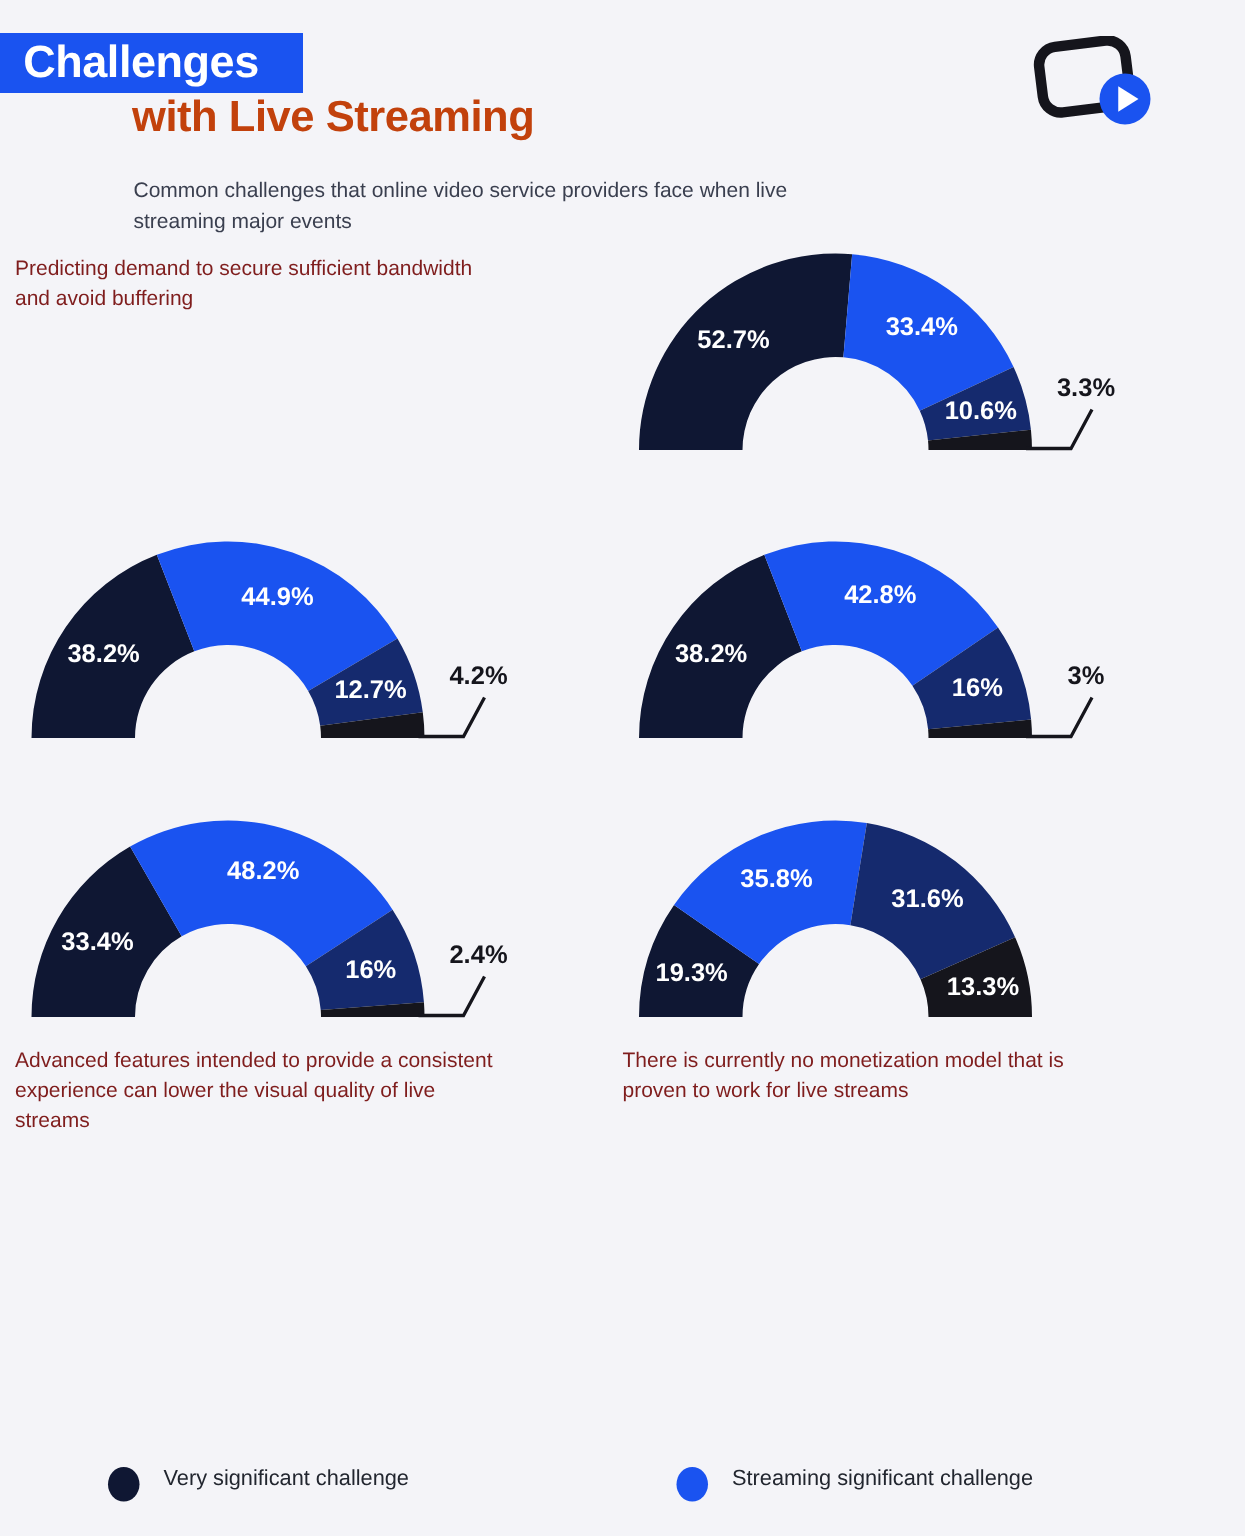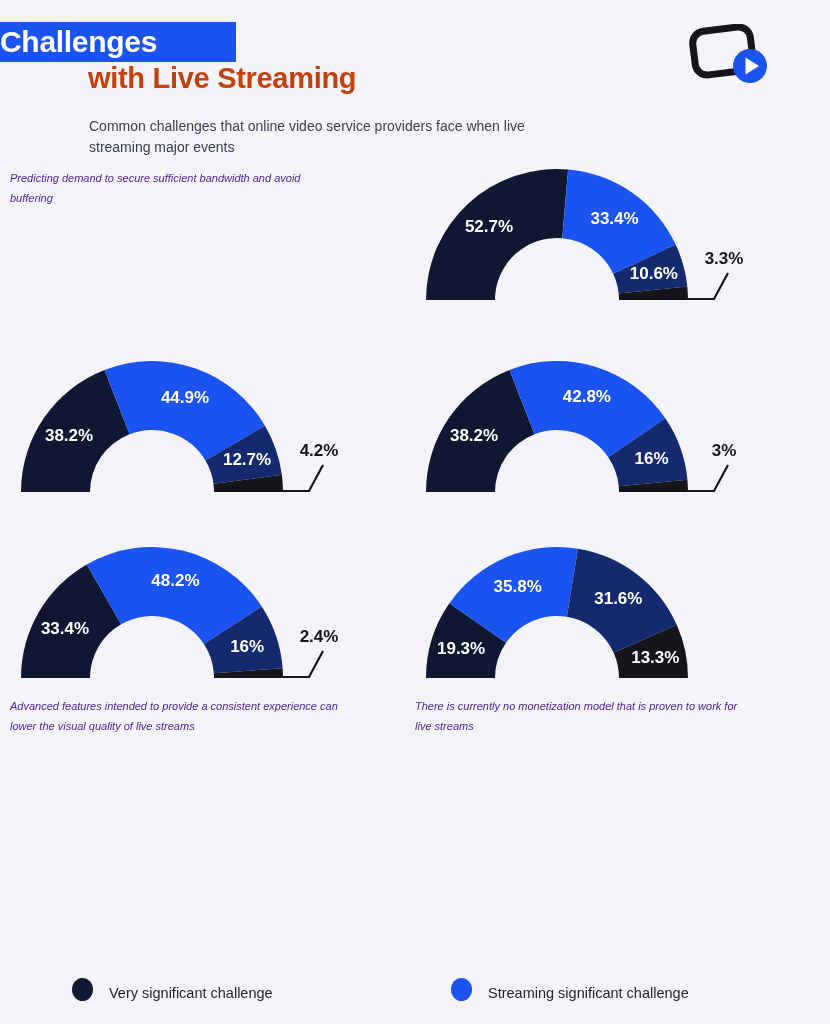--- a/index.html
+++ b/index.html
@@ -13,25 +13,25 @@
     position: relative;
   }
 
   
   .header { position: relative; height: 160px; }
 
   .title-badge {
     position: absolute;
     left: 0; top: 22px;
     height: 40px;
-    width: 236px;
+    width: 202px;
     background: #1a53f0;
     display: flex;
     align-items: center;
-    justify-content: flex-start;
+    justify-content: center;
     padding-right: 14px;
   }
   .title-badge span {
     color: #ffffff;
     font-size: 30px;
     font-weight: bold;
     letter-spacing: -0.3px;
   }
 
   .title-line2 {
@@ -74,26 +74,25 @@
   .cell.col2 { padding-left: 0px; }
 
   .gauge-wrap {
     position: relative;
     width: 400px;
     height: 150px;
   }
   .gauge-svg { display: block; }
 
   .caption {
-    font-size: 11px;
+    font-size: 14px;
     line-height: 20px;
-    color: #4c1d95;
+    color: #7f1d1d;
     margin-top: 8px;
     max-width: 330px;
-    font-style: italic;
   }
   .cell.col2 .caption { max-width: 330px; }
 
   .seg-label {
     font-weight: bold;
     fill: #ffffff;
     font-size: 17px;
     font-family: "Liberation Sans", sans-serif;
   }
   .callout-label {
@@ -104,21 +103,21 @@
   }
 
   
   .legend {
     position: absolute;
     left: 0; bottom: 14px;
     width: 830px;
     padding-left: 72px;
   }
   .legend-row { display: flex; height: 42px; align-items: center; }
-  .legend-item { display: flex; align-items: flex-end; width: 404px; }
+  .legend-item { display: flex; align-items: flex-start; width: 404px; }
   .legend-dot {
     width: 21px; height: 23px;
     border-radius: 50%;
     margin-right: 16px;
     flex: none;
   }
   .legend-text { font-size: 14.5px; color: #22262f; }
 </style>
 </head>
 <body>

